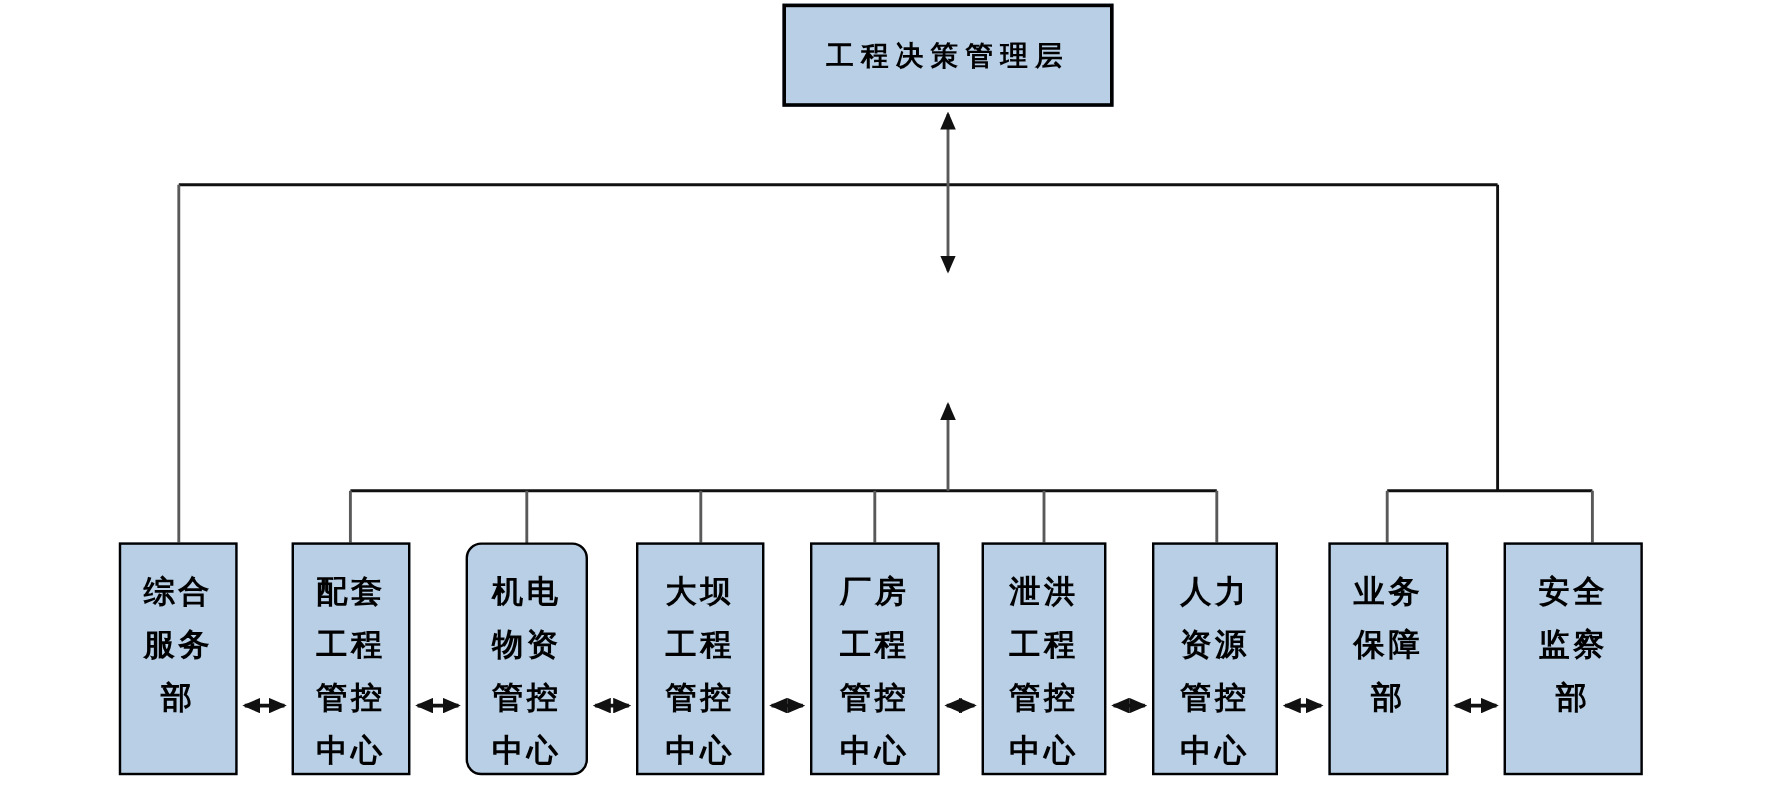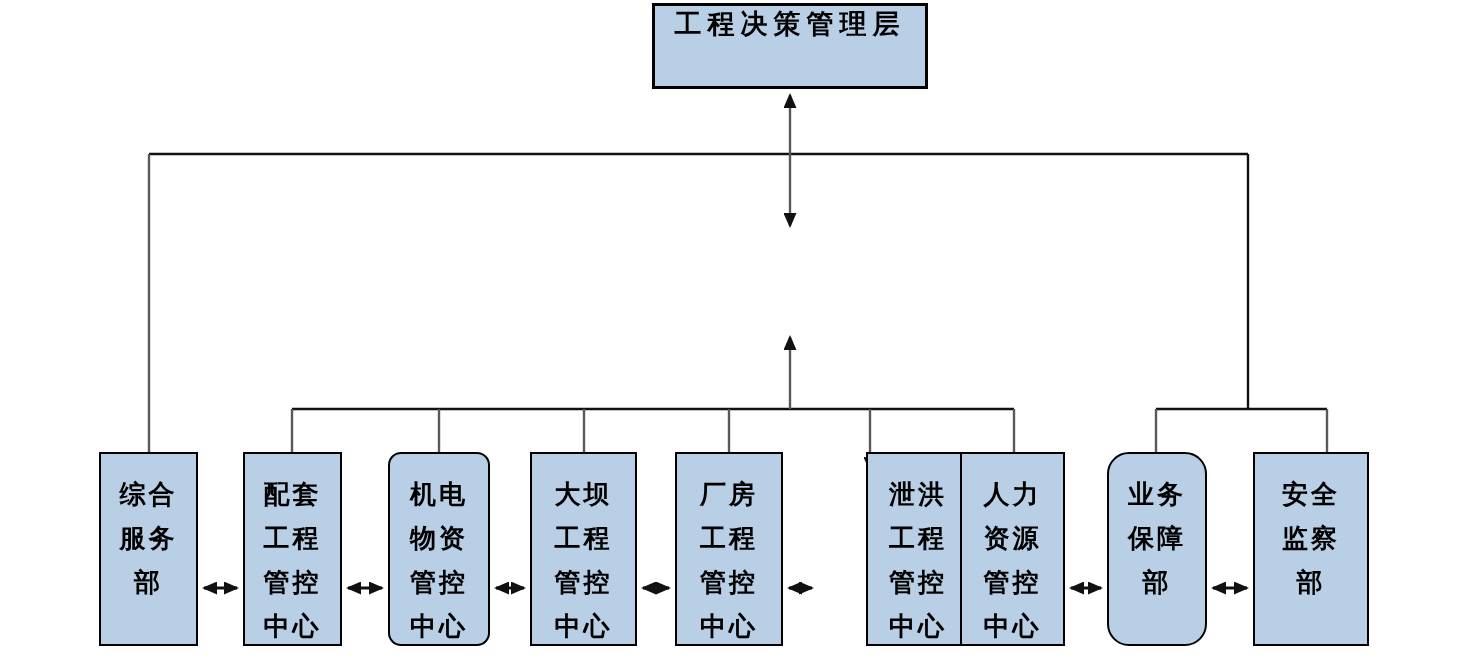--- a/index.html
+++ b/index.html
@@ -26,22 +26,23 @@
     box-sizing: border-box;
     background: #b8cfe5;
     border: 2px solid #000000;
     color: #000000;
     font-weight: bold;
     text-align: center;
   }
   .node-wide {
     border-width: 3px;
     display: flex;
+    align-items: center;
     justify-content: center;
-    font-size: 27px;
+    font-size: 23px;
     letter-spacing: 6px;
   }
   .node-dept {
     top: 452px;
     height: 194px;
     font-size: 26px;
     line-height: 44px;
     letter-spacing: 3px;
     padding-top: 18px;
   }
@@ -130,33 +131,33 @@
 工程
 管控
 中心</span>
   </div>
   <div class="node node-dept" style="left:675px; width:108px;">
     <span class="node-label">厂房
 工程
 管控
 中心</span>
   </div>
-  <div class="node node-dept" style="left:818px; width:104px;margin-left:48px;">
+  <div class="node node-dept" style="left:818px; width:104px;">
     <span class="node-label">泄洪
 工程
 管控
 中心</span>
   </div>
   <div class="node node-dept" style="left:960px; width:105px;">
     <span class="node-label">人力
 资源
 管控
 中心</span>
   </div>
-  <div class="node node-dept" style="left:1107px; width:100px;border-radius:22px;">
+  <div class="node node-dept" style="left:1107px; width:100px;">
     <span class="node-label">业务
 保障
 部</span>
   </div>
   <div class="node node-dept" style="left:1253px; width:116px;">
     <span class="node-label">安全
 监察
 部</span>
   </div>
 

